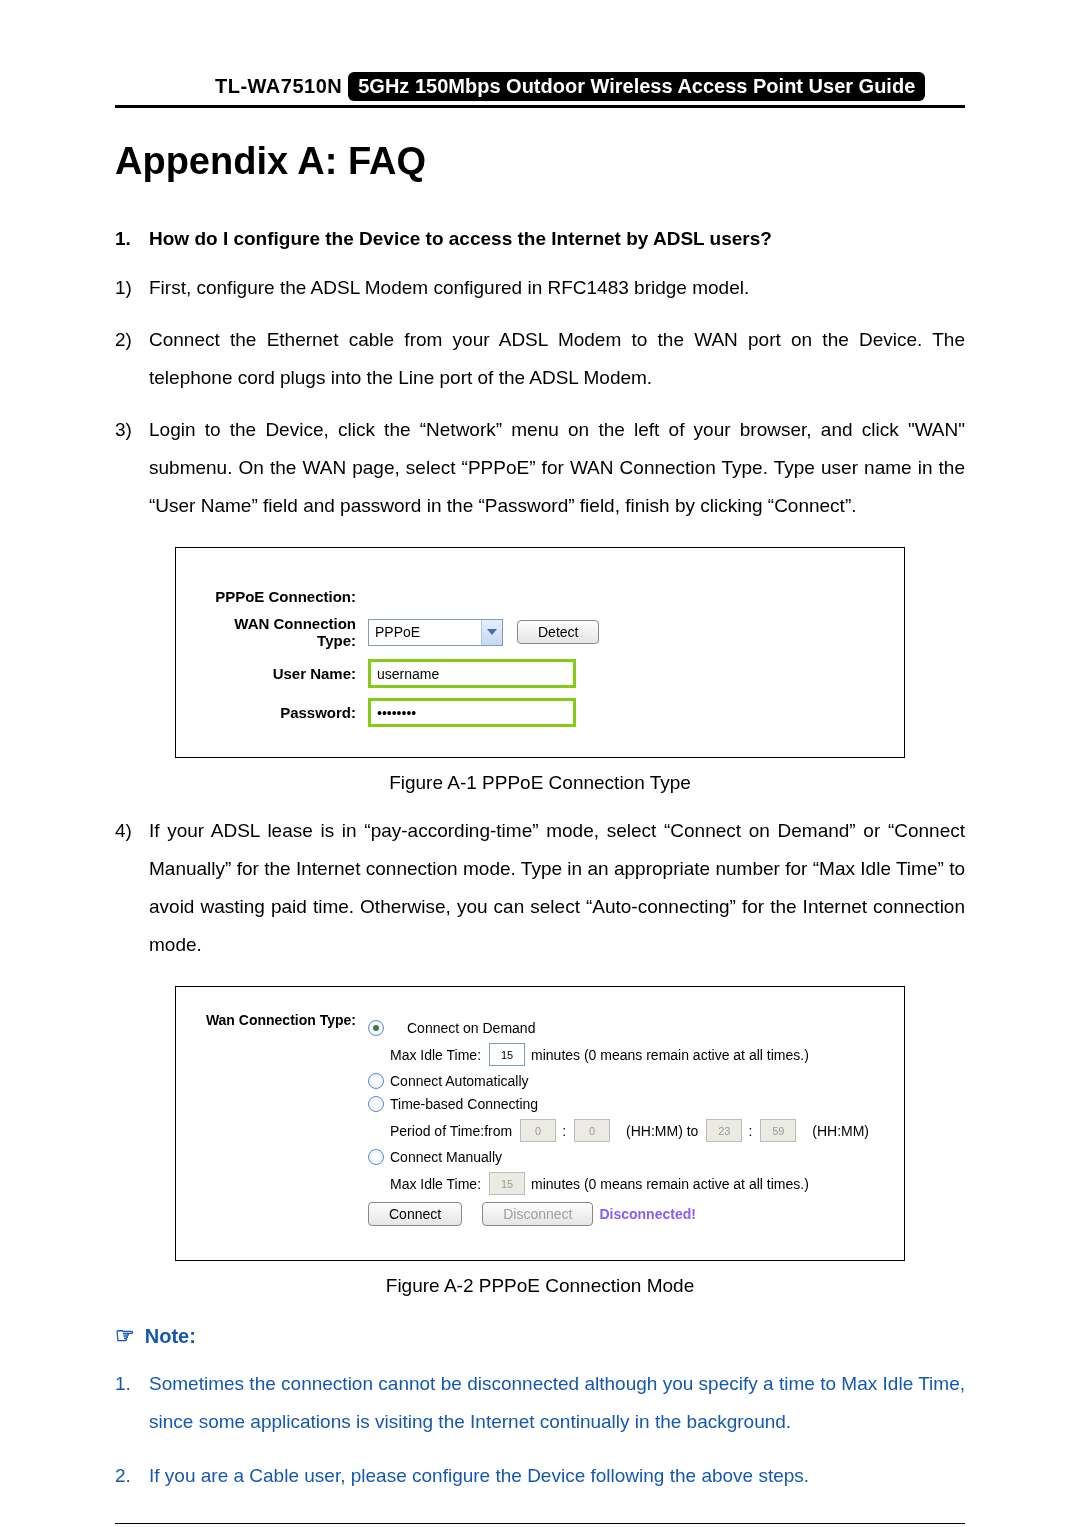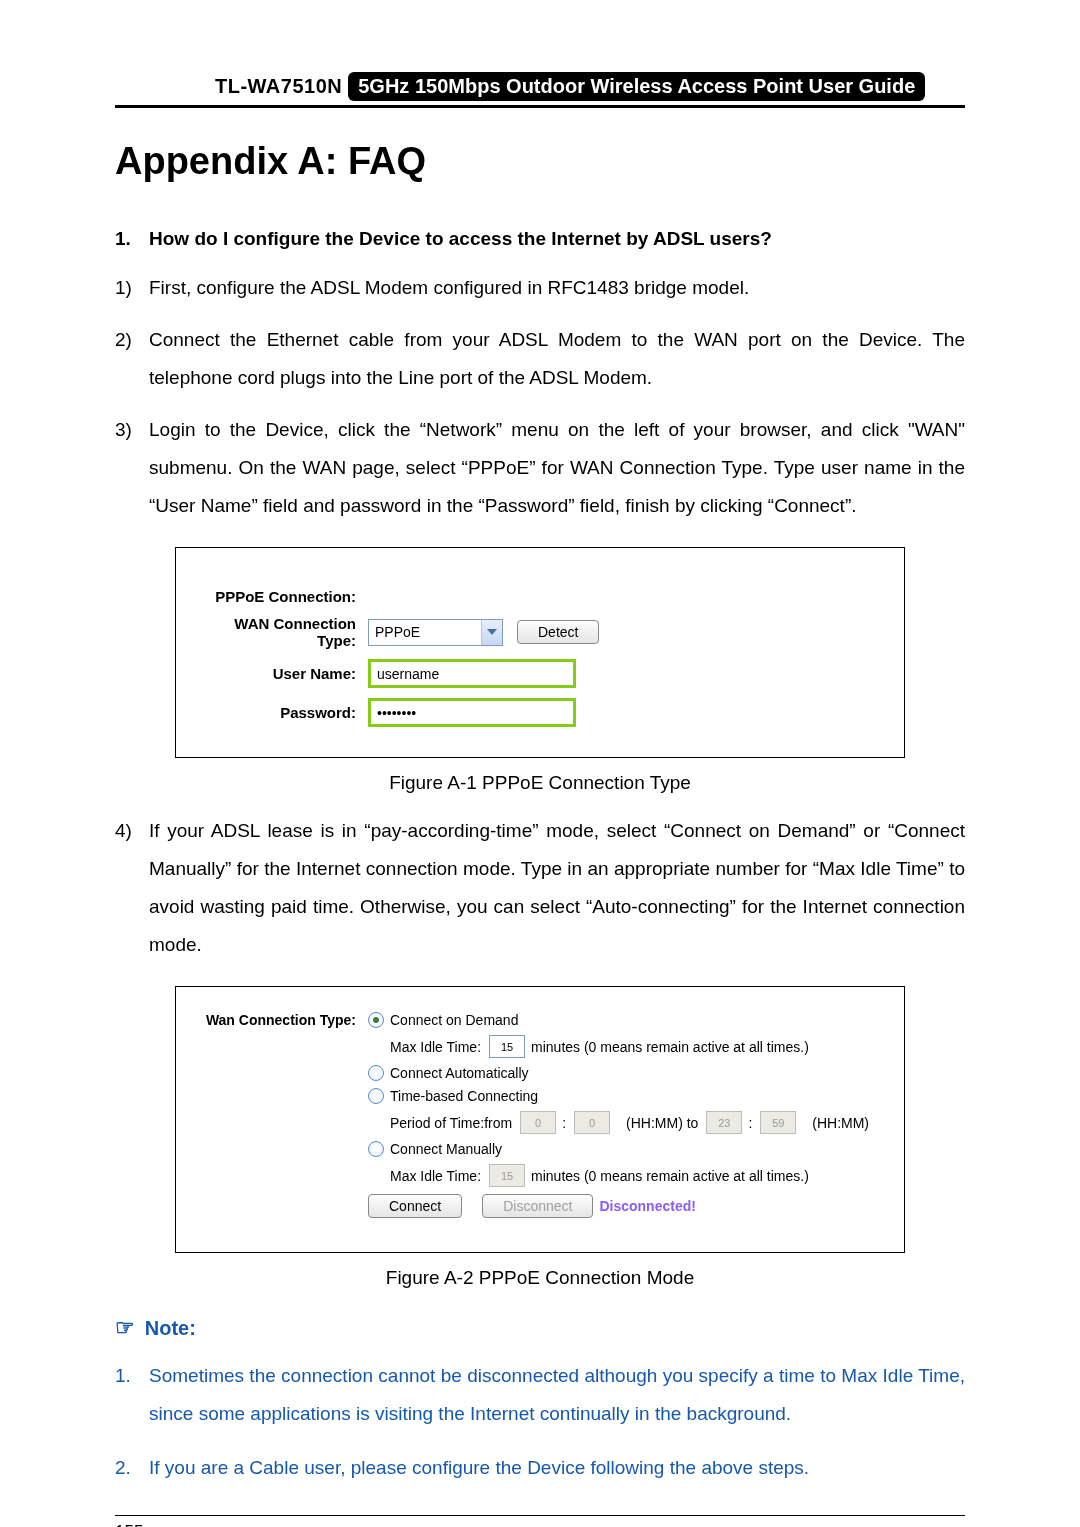--- a/index.html
+++ b/index.html
@@ -272,21 +272,21 @@
 
   <div class="step-row">
     <div class="step-num">4)</div>
     <div class="step-text">If your ADSL lease is in “pay-according-time” mode, select “Connect on Demand” or “Connect Manually” for the Internet connection mode. Type in an appropriate number for “Max Idle Time” to avoid wasting paid time. Otherwise, you can select “Auto-connecting” for the Internet connection mode.</div>
   </div>
 
   <div class="figbox fig2" style="font-size:14px;">
     <div class="frow" style="align-items:flex-start;">
       <div class="flabel">Wan Connection Type:</div>
       <div style="flex:1;">
-        <div class="frow" style="margin-top:0;">
+        <div class="frow" style="margin-top:8px;gap:17px;">
           <span class="radio selected"></span>
           <span>Connect on Demand</span>
         </div>
         <div class="frow sub">
           <span>Max Idle Time:</span>
           <span class="tiny">15</span>
           <span>minutes (0 means remain active at all times.)</span>
         </div>
         <div class="frow">
           <span class="radio"></span>

